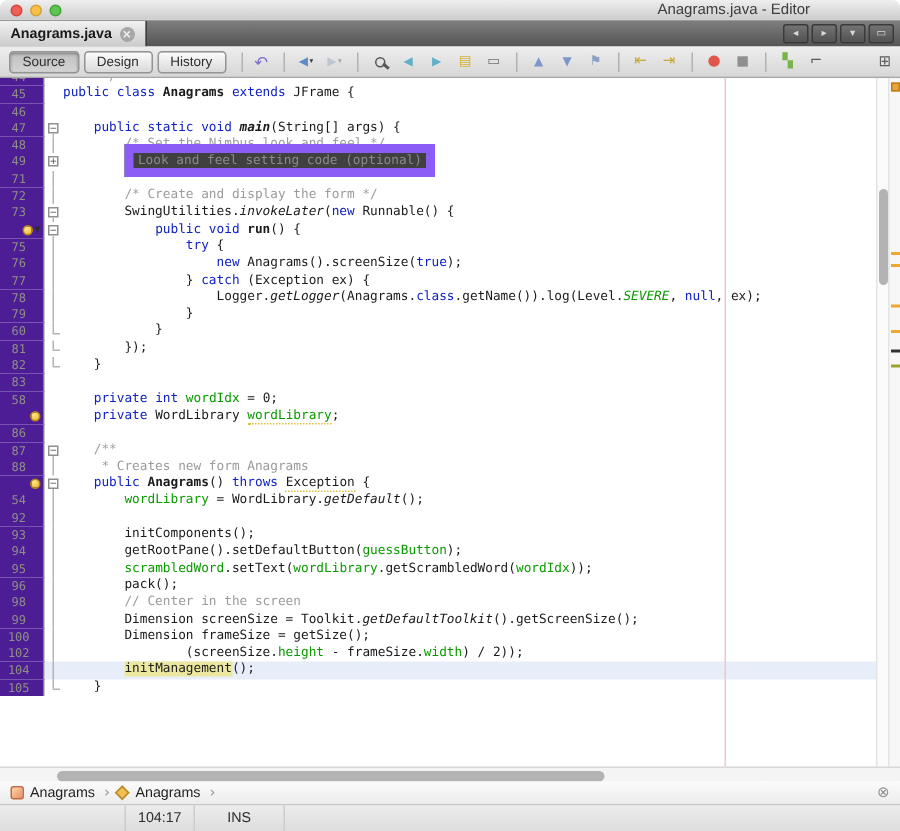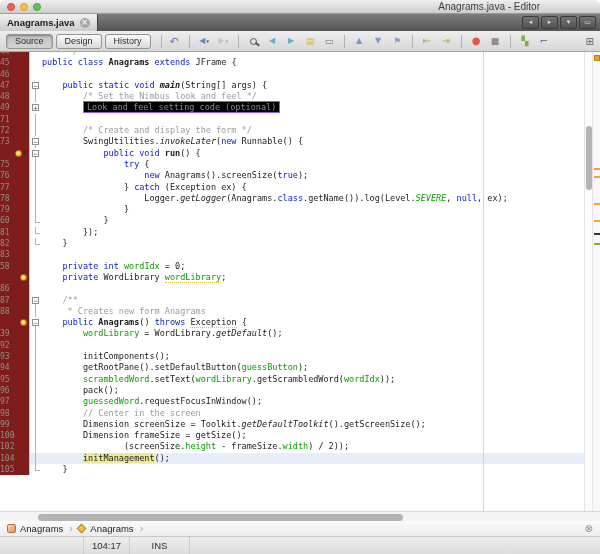--- a/index.html
+++ b/index.html
@@ -39,43 +39,43 @@
   .tbico .dd{font-family:"DejaVu Sans",sans-serif;font-size:5px;color:#3f3f3f;margin-left:1px}
   .tbico.dis{opacity:.4}
   .mag{width:7px;height:7px;border:1.5px solid #565656;border-radius:50%;position:relative}
   .mag::after{content:"";position:absolute;width:4.5px;height:1.5px;background:#565656;right:-3.5px;bottom:-.5px;transform:rotate(40deg)}
   .tgrid{margin-left:auto;font-family:"DejaVu Sans",sans-serif;font-size:10px;color:#5d5d5d}
 
   
   #editor{position:absolute;top:52px;left:0;width:600px;height:459px;background:#fff;overflow:hidden}
   #rows{position:absolute;top:-6px;left:0;width:584px}
   .row{display:flex;height:11.3px;line-height:11.3px;font-family:"DejaVu Sans Mono",monospace}
-  .num{flex:none;width:30px;background:#7f1d1d;border-right:1px solid #c9c8c2;color:#8f8f85;
-    font-size:8px;text-align:left;padding-right:4px}
+  .num{flex:none;width:30px;background:#4c1d95;border-right:1px solid #c9c8c2;color:#8f8f85;
+    font-size:8px;text-align:center;padding-right:4px}
   .num.has-icon{display:flex;align-items:center;justify-content:flex-end;padding-right:2px}
   .bulbdot{width:7px;height:7px;border-radius:50%;background:radial-gradient(circle at 35% 30%,#ffe98a,#eeb226);border:1px solid #b3861c}
   .bulbarrow{width:0;height:0;border-left:2.5px solid transparent;border-right:2.5px solid transparent;border-top:4px solid #2d2d2d;margin-left:1px}
   .fold{flex:none;width:12px;position:relative}
   .fl{position:absolute;left:5px;top:0;bottom:0;width:1px;background:#b4b4b4}
   .fh{position:absolute;left:5px;top:55%;width:5px;height:1px;background:#b4b4b4}
   .fbox{position:absolute;left:2px;top:2px;width:7px;height:7px;border:1px solid #8f8f8f;background:#fff;
     color:#3f3f3f;font-size:6px;line-height:5px;text-align:center;z-index:1;font-family:"DejaVu Sans",sans-serif}
   .code{flex:1;white-space:pre;font-size:8.5px;color:#1b1b1b}
   .row.cur .fold,.row.cur .code{background:var(--current_line,#e7eef9)}
   .s-k{color:var(--keyword,#1021c4)}
   .s-p{color:#1b1b1b}
   .s-d{font-weight:bold}
   .s-bi{font-weight:bold;font-style:italic}
   .s-i{font-style:italic}
   .s-c{color:var(--comment,#9b9b9b)}
   .s-g{color:var(--field,#0b9a00)}
   .s-gi{color:var(--field,#0b9a00);font-style:italic}
   .s-gw{color:var(--field,#0b9a00);border-bottom:1px dotted #dfc33c}
   .s-pw{border-bottom:1px dotted #dfc33c}
-  .s-box{border:1px solid #8b5cf6;color:#8a8a8a;background:#000000;padding:0 3px}
+  .s-box{border:6px solid #8b5cf6;color:#8a8a8a;background:#404040;padding:0 3px}
   .s-hl{background:var(--highlight,#ece79e)}
   #marginline{position:absolute;left:483px;top:0;height:459px;width:1px;background:#f0c6c6;pointer-events:none}
 
   #vscroll{position:absolute;left:584px;top:0;width:8px;height:459px;background:#fbfbfb;border-left:1px solid #e4e4e4}
   .vthumb{position:absolute;left:1px;top:74px;width:6px;height:64px;background:#b3b3b3;border-radius:3px}
   #stripe{position:absolute;left:592px;top:0;width:8px;height:459px;background:#f7f7f7;border-left:1px solid #e4e4e4}
   .stripesq{position:absolute;left:1px;top:3px;width:6px;height:6px;background:var(--warning,#e8a33d);border:1px solid #bf7d14}
   .mark{position:absolute;left:1px;width:6px;height:2px}
   .mark.orange{background:#eca82f}
   .mark.black{background:#333;height:1.5px}
@@ -364,21 +364,21 @@
         <span class="num has-icon">
           <span class="bulbdot"></span>
         </span>
         <span class="fold">
           <span class="fbox">−</span>
           <span class="fl" style="top: 9px;"></span>
         </span>
         <span class="code"><span class="s-p">    </span><span class="s-k">public </span><span class="s-d">Anagrams</span><span class="s-p">() </span><span class="s-k">throws</span><span class="s-p"> </span><span class="s-pw">Exception</span><span class="s-p"> {</span></span>
       </div>
       <div class="row">
-        <span class="num">39</span>
+        <span class="num">54</span>
         <span class="fold">
           <span class="fl"></span>
         </span>
         <span class="code"><span class="s-p">        </span><span class="s-g">wordLibrary</span><span class="s-p"> = WordLibrary.</span><span class="s-i">getDefault</span><span class="s-p">();</span></span>
       </div>
       <div class="row">
         <span class="num">92</span>
         <span class="fold">
           <span class="fl"></span>
         </span>
@@ -404,27 +404,20 @@
           <span class="fl"></span>
         </span>
         <span class="code"><span class="s-p">        </span><span class="s-g">scrambledWord</span><span class="s-p">.setText(</span><span class="s-g">wordLibrary</span><span class="s-p">.getScrambledWord(</span><span class="s-g">wordIdx</span><span class="s-p">));</span></span>
       </div>
       <div class="row">
         <span class="num">96</span>
         <span class="fold">
           <span class="fl"></span>
         </span>
         <span class="code"><span class="s-p">        pack();</span></span>
-      </div>
-      <div class="row">
-        <span class="num">97</span>
-        <span class="fold">
-          <span class="fl"></span>
-        </span>
-        <span class="code"><span class="s-p">        </span><span class="s-g">guessedWord</span><span class="s-p">.requestFocusInWindow();</span></span>
       </div>
       <div class="row">
         <span class="num">98</span>
         <span class="fold">
           <span class="fl"></span>
         </span>
         <span class="code"><span class="s-c">        // Center in the screen</span></span>
       </div>
       <div class="row">
         <span class="num">99</span>

